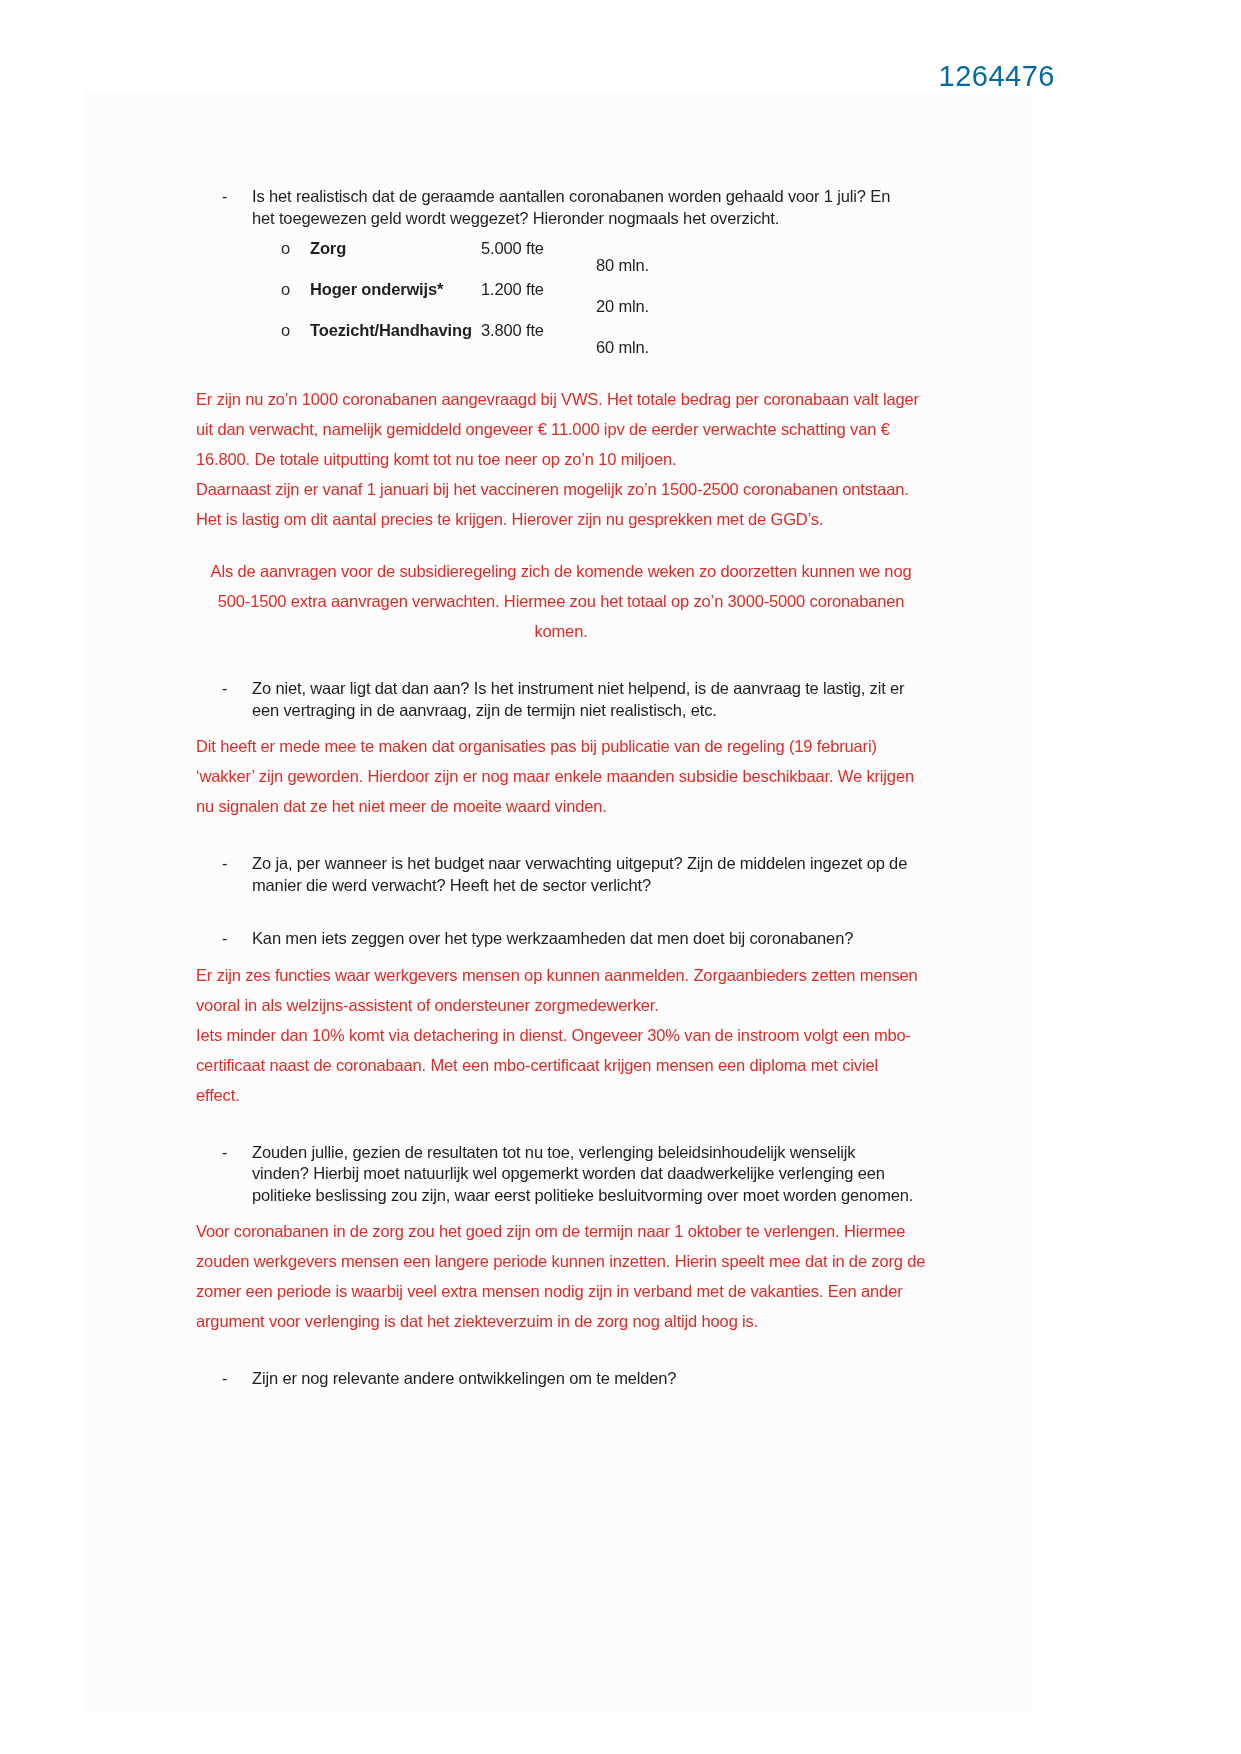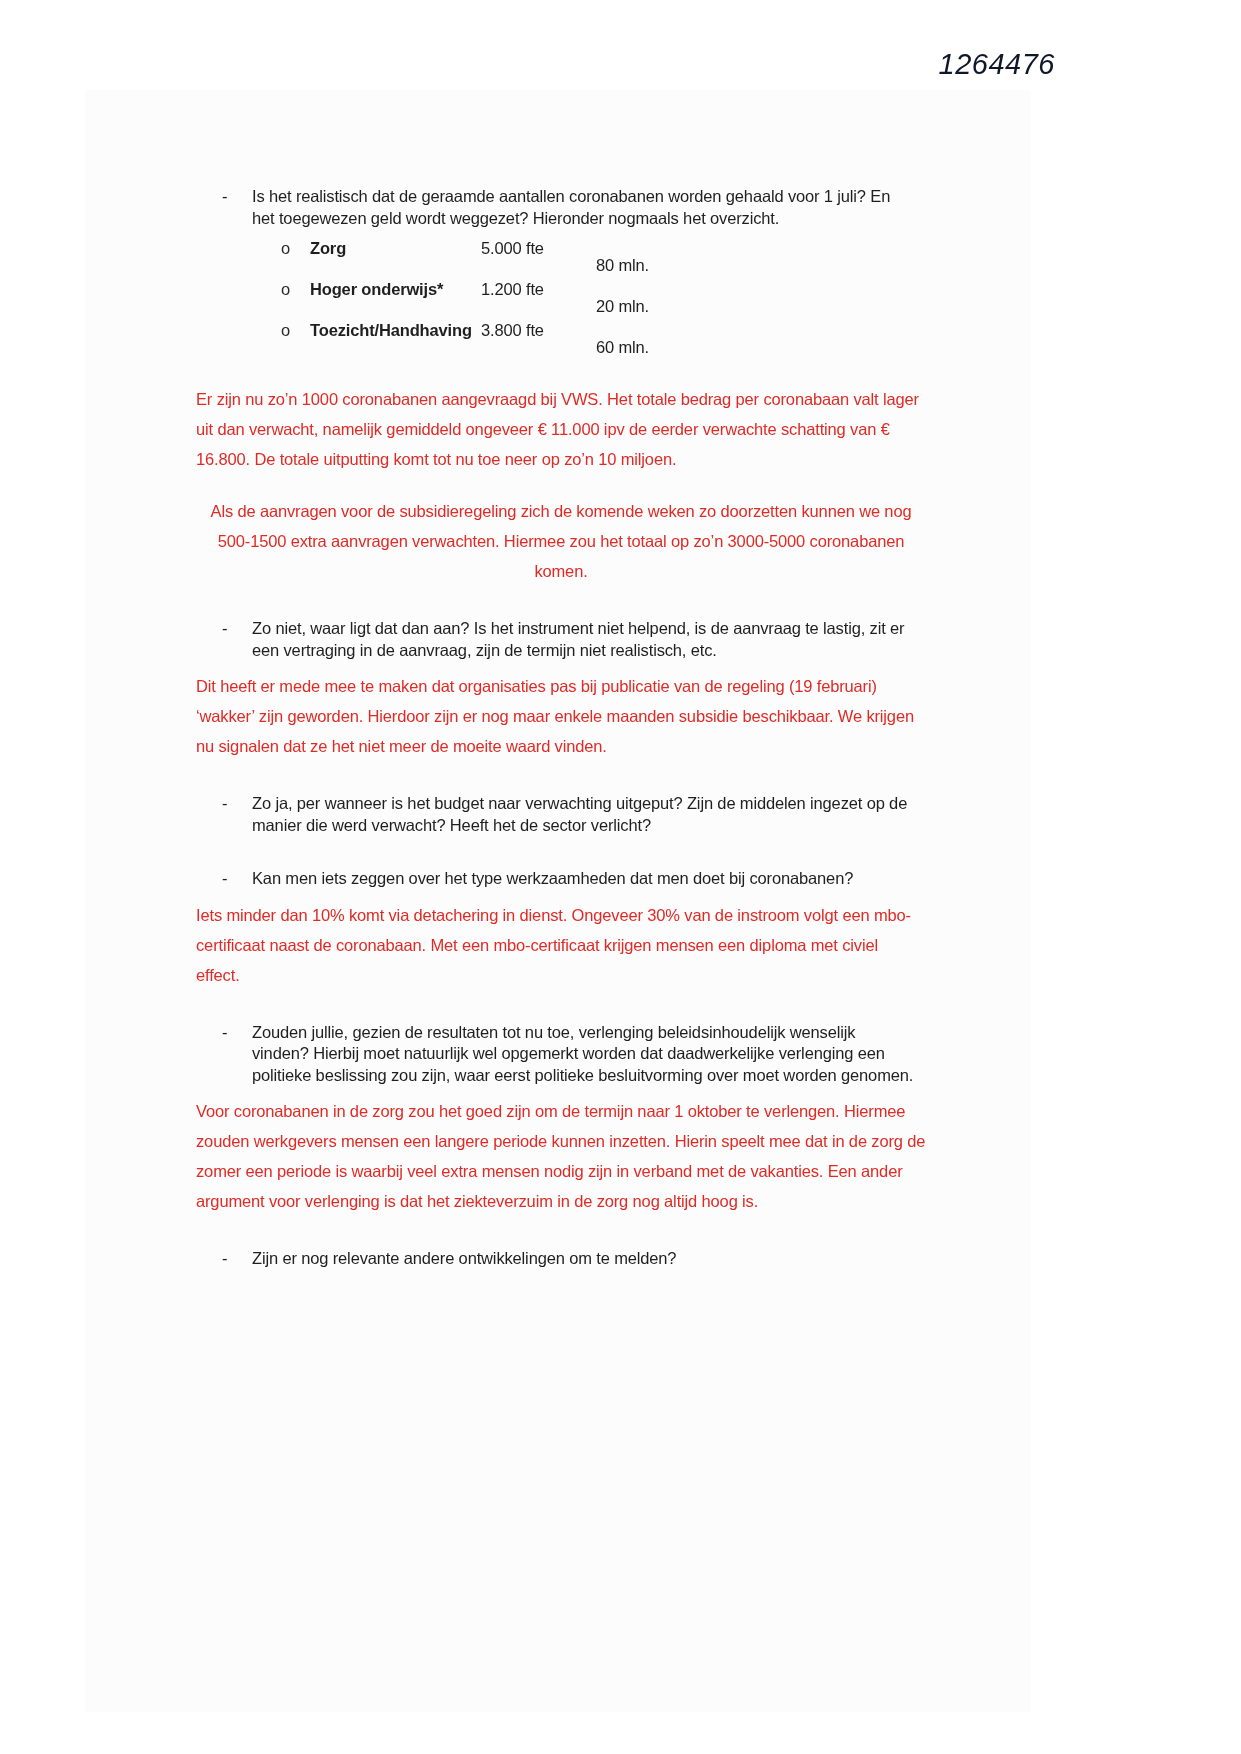--- a/index.html
+++ b/index.html
@@ -2,22 +2,22 @@
 <html><head>
 <meta charset="utf-8">
 <style>
   html,body{margin:0;padding:0;}
   body{
     width:1241px;height:1754px;position:relative;background:#ffffff;
     font-family:"Liberation Sans","DejaVu Sans",sans-serif;
     -webkit-font-smoothing:antialiased;
   }
   .doc-number{
-    position:absolute;top:48px;right:186px;
-    font-size:29px;color:#0f172a;letter-spacing:0.5px;font-style:italic;
+    position:absolute;top:60px;right:186px;
+    font-size:29px;color:#0369a1;letter-spacing:0.5px;
   }
   .page{
     position:absolute;left:85px;top:90px;width:946px;height:1622px;
     background:#fcfcfc;
   }
   .content{
     position:absolute;left:111px;top:96px;width:730px;
     color:#1f1f1f;font-size:16.5px;letter-spacing:-0.15px;
   }
   .q{display:flex;line-height:21.5px;}
@@ -64,40 +64,42 @@
       <div class="subrow">
         <span class="omark">o</span>
         <span class="slabel">Toezicht/Handhaving</span>
         <span class="sfte">3.800 fte</span>
         <span class="samt">60 mln.</span>
       </div>
     </div>
 
     <div class="red mt-red">
       <div>Er zijn nu zo’n 1000 coronabanen aangevraagd bij VWS. Het totale bedrag per coronabaan valt lager uit dan verwacht, namelijk gemiddeld ongeveer € 11.000 ipv de eerder verwachte schatting van € 16.800. De totale uitputting komt tot nu toe neer op zo’n 10 miljoen.</div>
+      <div>Daarnaast zijn er vanaf 1 januari bij het vaccineren mogelijk zo’n 1500-2500 coronabanen ontstaan. Het is lastig om dit aantal precies te krijgen. Hierover zijn nu gesprekken met de GGD’s.</div>
     </div>
 
     <div class="red mt-red2">Als de aanvragen voor de subsidieregeling zich de komende weken zo doorzetten kunnen we nog 500-1500 extra aanvragen verwachten. Hiermee zou het totaal op zo’n 3000-5000 coronabanen komen.</div>
 
     <div class="q mt-q">
       <span class="dash">-</span>
       <div class="qtext">Zo niet, waar ligt dat dan aan? Is het instrument niet helpend, is de aanvraag te lastig, zit er een vertraging in de aanvraag, zijn de termijn niet realistisch, etc.</div>
     </div>
     <div class="red mt-a">Dit heeft er mede mee te maken dat organisaties pas bij publicatie van de regeling (19 februari) ‘wakker’ zijn geworden. Hierdoor zijn er nog maar enkele maanden subsidie beschikbaar. We krijgen nu signalen dat ze het niet meer de moeite waard vinden.</div>
 
     <div class="q mt-q">
       <span class="dash">-</span>
       <div class="qtext">Zo ja, per wanneer is het budget naar verwachting uitgeput? Zijn de middelen ingezet op de manier die werd verwacht? Heeft het de sector verlicht?</div>
     </div>
 
     <div class="q mt-q">
       <span class="dash">-</span>
       <div class="qtext">Kan men iets zeggen over het type werkzaamheden dat men doet bij coronabanen?</div>
     </div>
     <div class="red mt-a">
+      <div>Er zijn zes functies waar werkgevers mensen op kunnen aanmelden. Zorgaanbieders zetten mensen vooral in als welzijns-assistent of ondersteuner zorgmedewerker.</div>
       <div>Iets minder dan 10% komt via detachering in dienst. Ongeveer 30% van de instroom volgt een mbo-certificaat naast de coronabaan. Met een mbo-certificaat krijgen mensen een diploma met civiel effect.</div>
     </div>
 
     <div class="q mt-q">
       <span class="dash">-</span>
       <div class="qtext">Zouden jullie, gezien de resultaten tot nu toe, verlenging beleidsinhoudelijk wenselijk vinden? Hierbij moet natuurlijk wel opgemerkt worden dat daadwerkelijke verlenging een politieke beslissing zou zijn, waar eerst politieke besluitvorming over moet worden genomen.</div>
     </div>
     <div class="red mt-a">Voor coronabanen in de zorg zou het goed zijn om de termijn naar 1 oktober te verlengen. Hiermee zouden werkgevers mensen een langere periode kunnen inzetten. Hierin speelt mee dat in de zorg de zomer een periode is waarbij veel extra mensen nodig zijn in verband met de vakanties. Een ander argument voor verlenging is dat het ziekteverzuim in de zorg nog altijd hoog is.</div>
 
     <div class="q mt-q">

